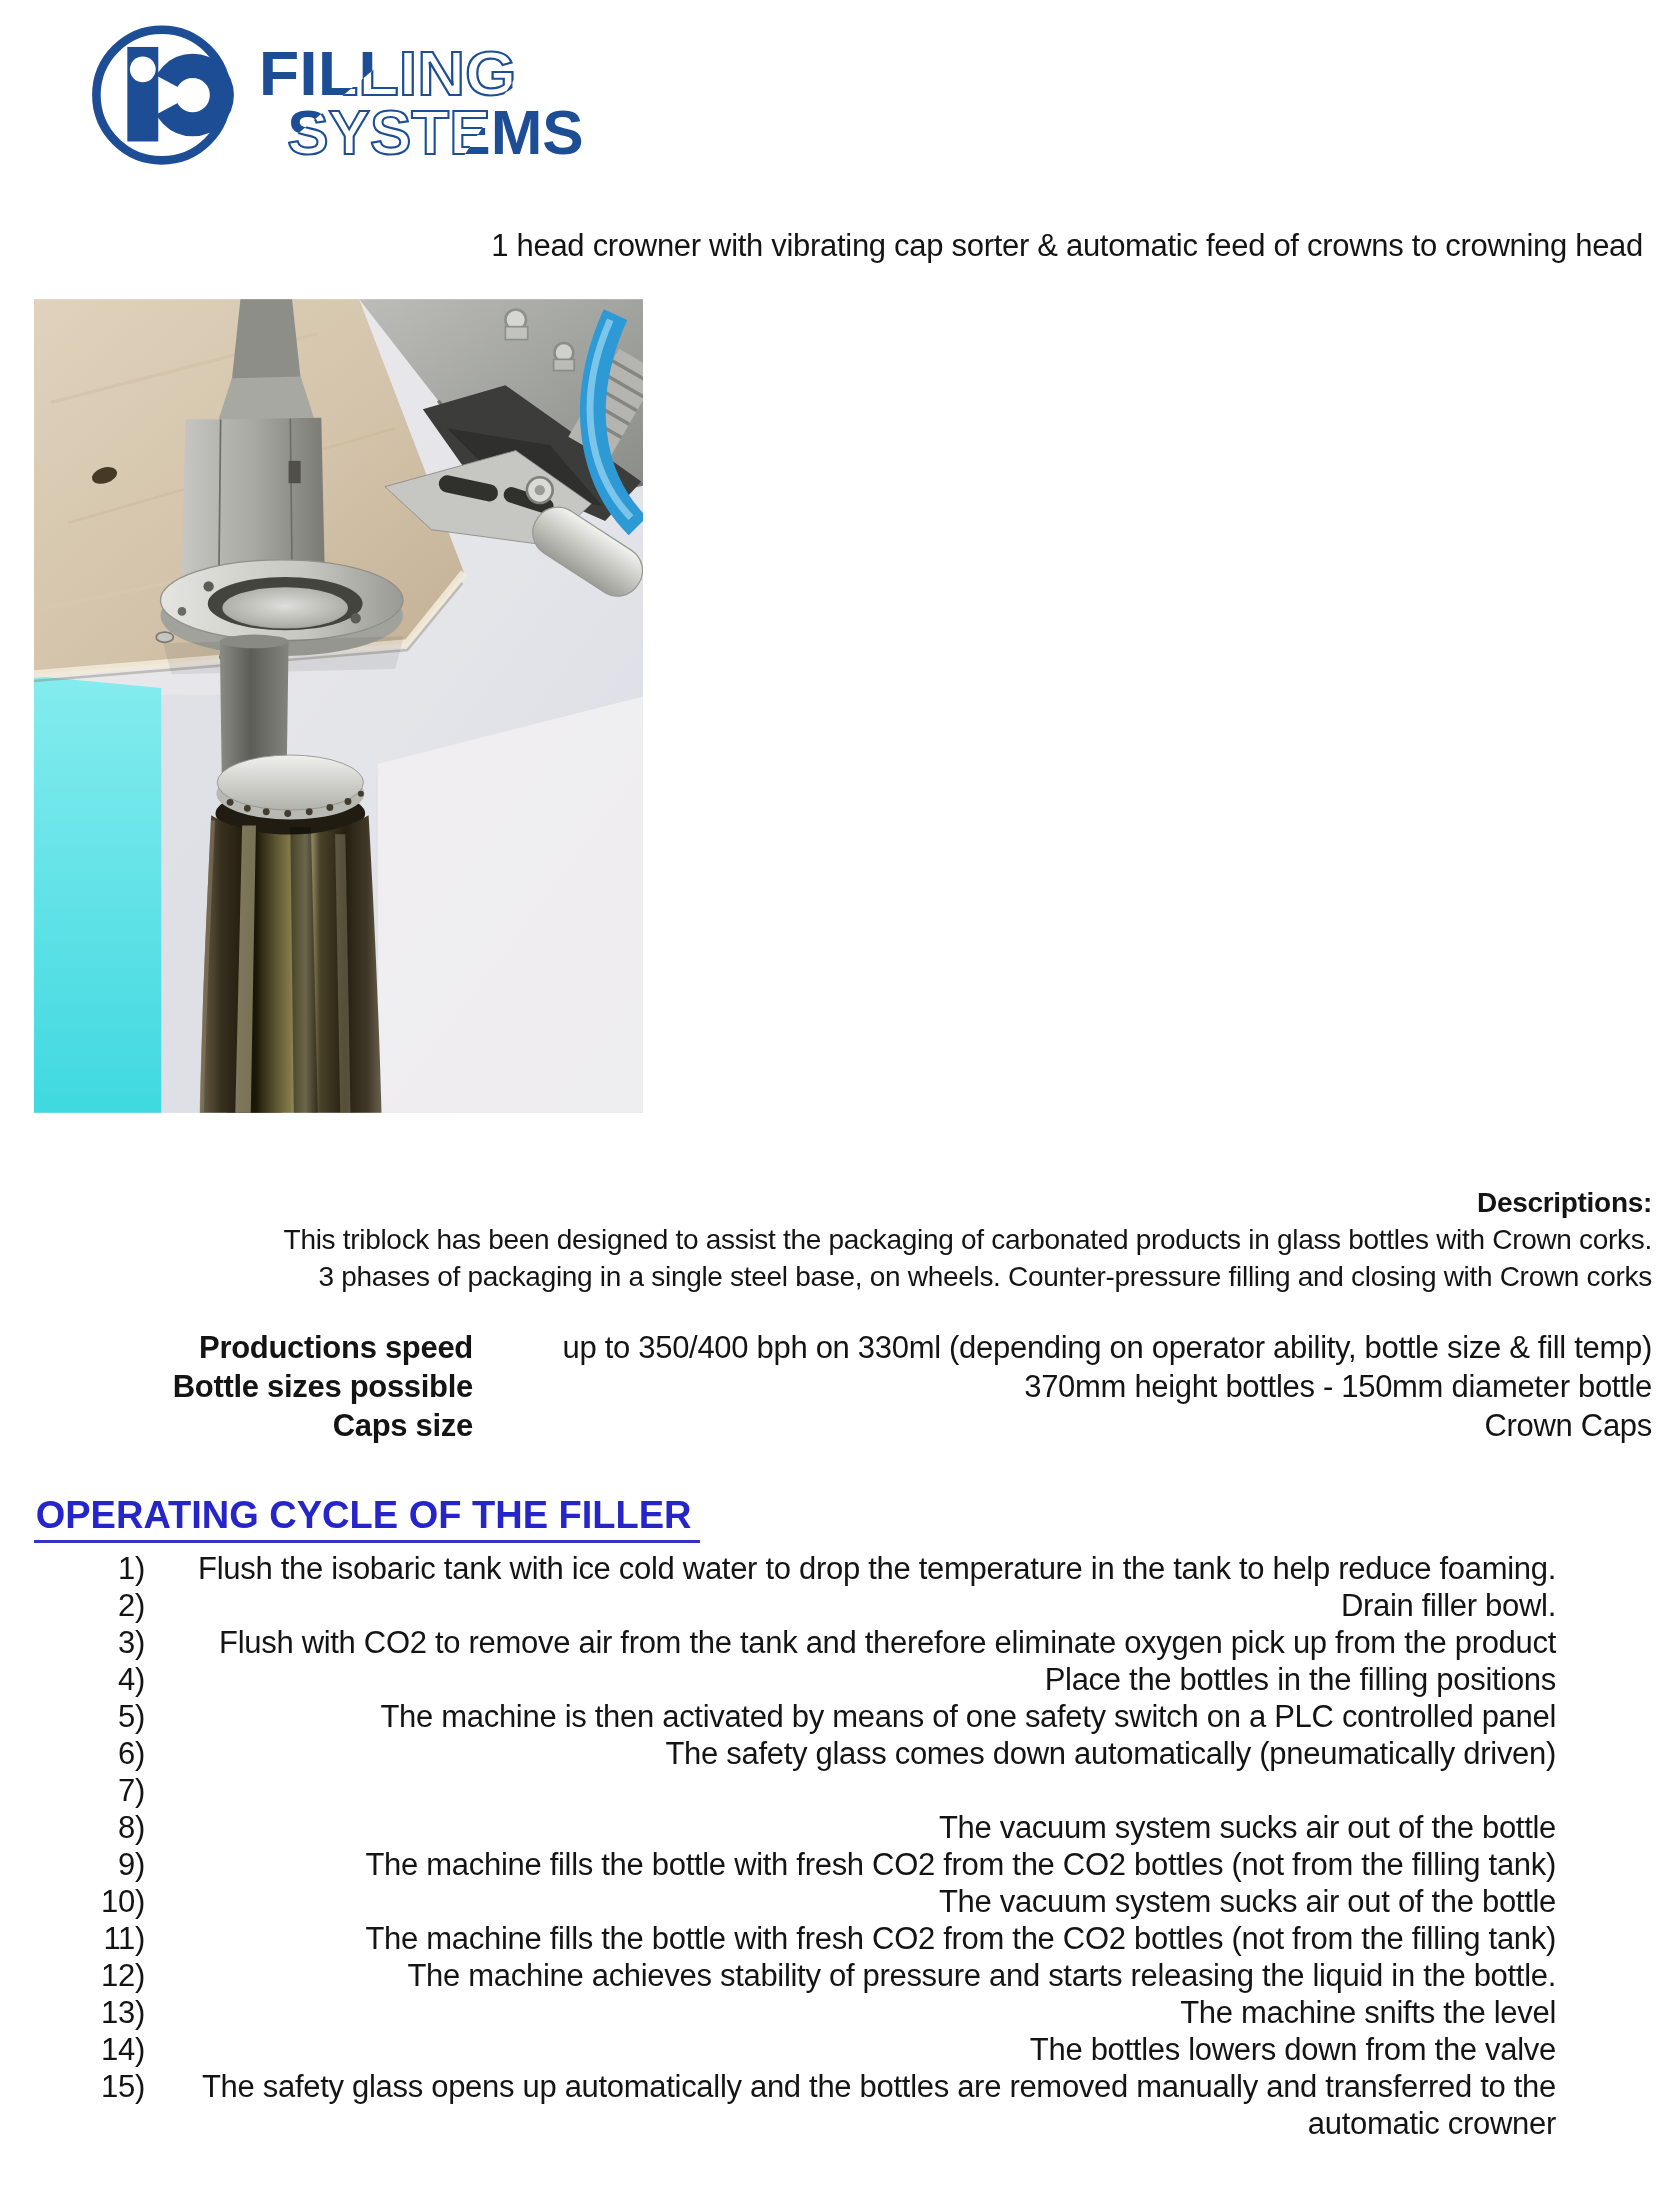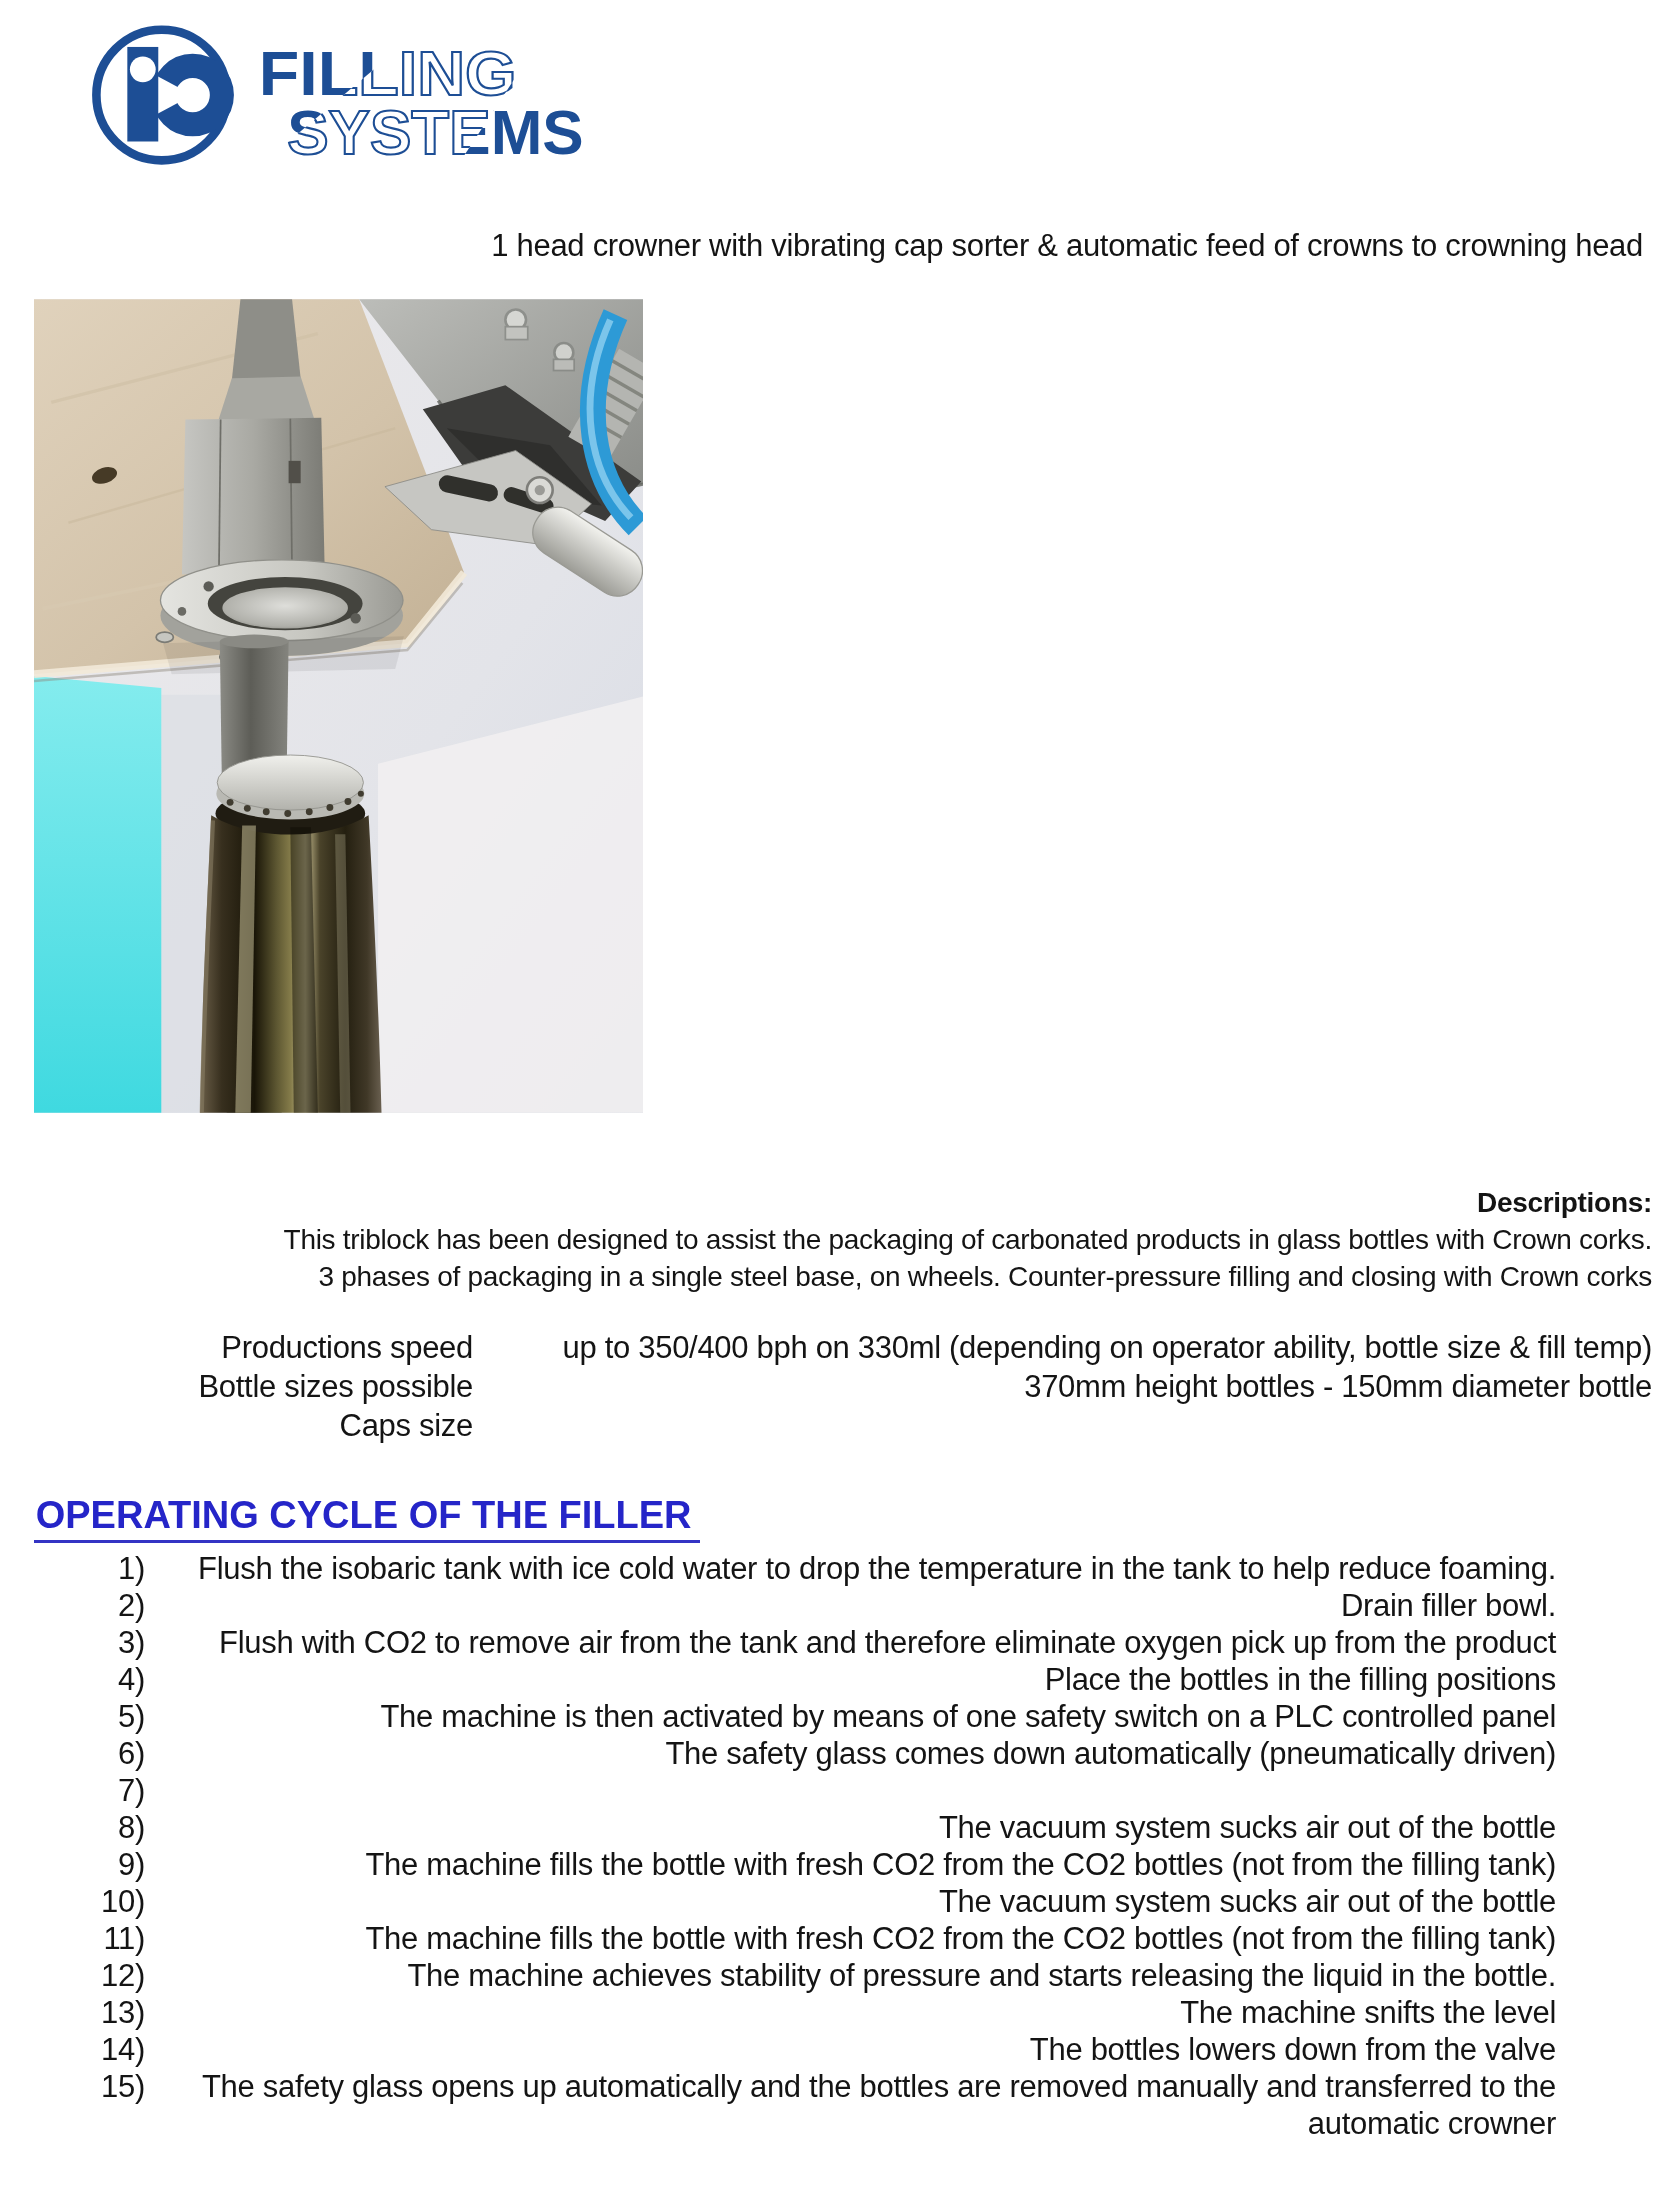--- a/index.html
+++ b/index.html
@@ -12,21 +12,21 @@
     overflow:hidden;
     letter-spacing:-0.3px;
     text-align:right;
   }
   .abs{position:absolute;}
   .intro{left:34px;top:227px;width:1609px;font-size:31px;line-height:37px;}
   .descblock{left:34px;top:1184px;width:1618px;font-size:28px;line-height:37px;}
   .descblock .bold{font-weight:bold;}
   .specs{left:34px;top:1328px;width:1618px;font-size:31px;line-height:39px;}
   .specrow{display:flex;}
-  .speclabel{width:439px;font-weight:normal;flex:0 0 auto;}
+  .speclabel{width:439px;font-weight:bold;flex:0 0 auto;}
   .specvalue{flex:1 1 auto;margin-left:16px;}
   .opheading{
     left:34px;top:1470px;
     font-size:38px;font-weight:bold;
     color:#2525c8;
     border-bottom:3.4px solid #3434c4;
     padding:0 8.6px 2.6px 1.7px;
     display:inline-block;
     letter-spacing:0;
   }
@@ -240,20 +240,21 @@
     <div class="specrow">
       <div class="speclabel">Productions speed</div>
       <div class="specvalue">up to 350/400 bph on 330ml (depending on operator ability, bottle size &amp; fill temp)</div>
     </div>
     <div class="specrow">
       <div class="speclabel">Bottle sizes possible</div>
       <div class="specvalue">370mm height bottles - 150mm diameter bottle</div>
     </div>
     <div class="specrow">
       <div class="speclabel">Caps size</div>
+      <div class="specvalue">Crown Caps</div>
     </div>
   </div>
 
   <div class="abs" style="left:34px;top:1470px;margin-top:24px;">
     <span class="opheading" style="position:static;">OPERATING CYCLE OF THE FILLER</span>
   </div>
 
   <div class="abs steps">
     <div class="steprow">
         <div class="stepnum">1)</div>

